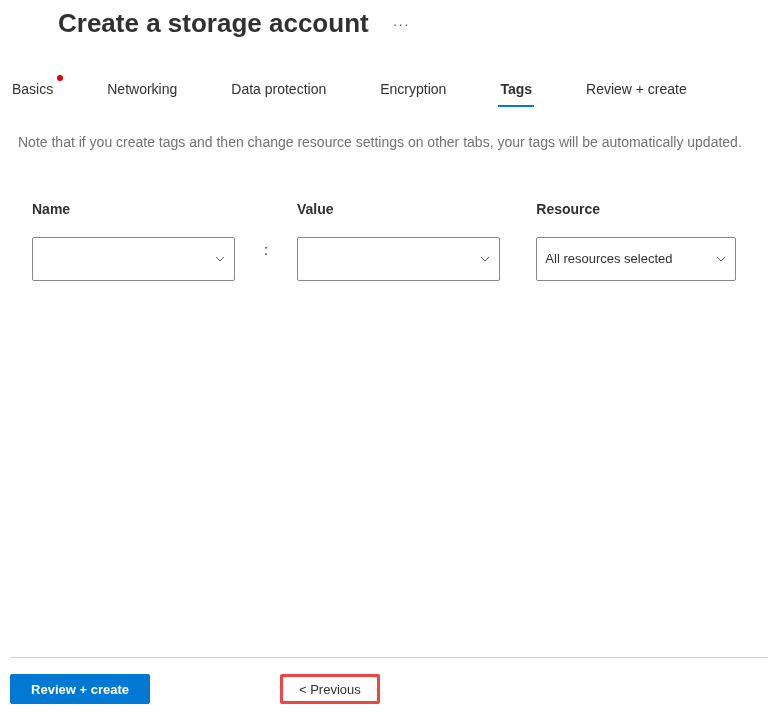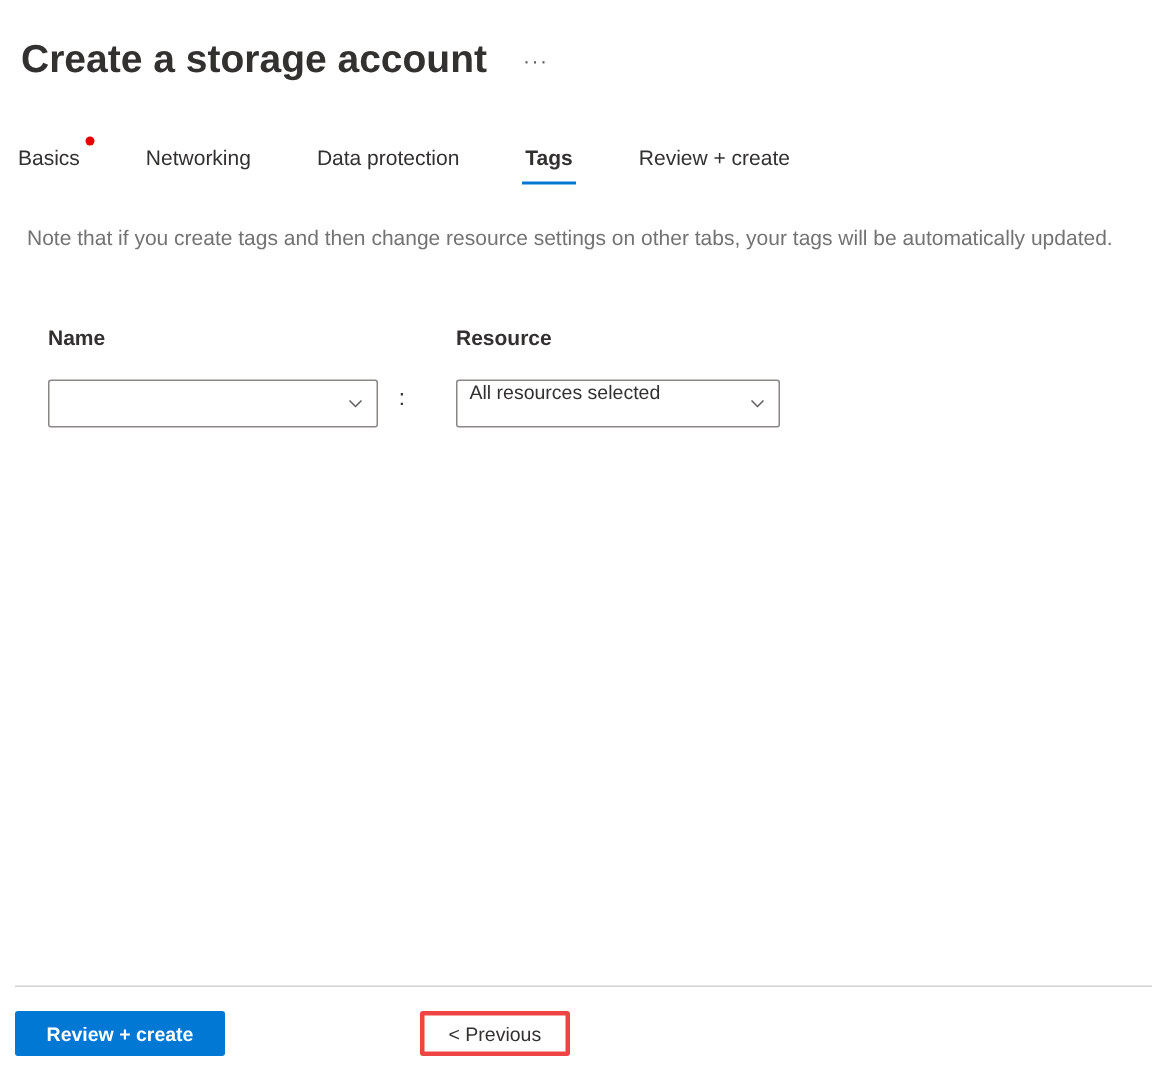--- a/index.html
+++ b/index.html
@@ -5,39 +5,40 @@
     * { box-sizing: border-box; margin: 0; padding: 0; }
     body {
       font-family: "Segoe UI", -apple-system, sans-serif;
       background: #ffffff;
       color: #323130;
       width: 768px;
       height: 714px;
       position: relative;
     }
     .header {
-      padding: 24px 14px 10px 14px;
-      display: flex;
-      align-items: center;
+      padding: 8px 14px 10px 14px;
+      display: flex;
+      align-items: center;
+      margin-left: 44px;
     }
     .page-title {
       font-size: 26px;
       font-weight: 600;
       color: #323130;
     }
     .dots {
       margin-left: 24px;
       color: #605e5c;
       font-size: 14px;
       letter-spacing: 1px;
     }
     .tabs {
       display: flex;
       padding: 0 8px;
-      gap: 8px;
+      gap: 18px;
       margin-top: 24px;
     }
     .tab {
       position: relative;
       padding: 8px 14px 12px 4px;
       margin-right: 18px;
       font-size: 14px;
       color: #323130;
       cursor: pointer;
     }
@@ -78,44 +79,44 @@
     }
     .note {
       font-size: 14px;
       color: #737373;
       line-height: 1.4;
     }
     .form-area {
       display: flex;
       align-items: flex-start;
       padding: 48px 14px 0 14px;
-      gap: 0;
+      gap: 16px;
     }
     .col {
       display: flex;
       flex-direction: column;
     }
     .col-name { width: 220px; }
     .col-sep { width: 32px; text-align: center; padding-top: 40px; font-size: 15px; color: #323130;}
     .col-value { width: 220px; }
     .col-resource { width: 216px; margin-left: 20px;}
     .col-label {
       font-size: 14px;
       font-weight: 600;
       color: #323130;
       margin-bottom: 20px;
     }
     .combo {
       position: relative;
-      height: 32px;
+      height: 44px;
       border: 1px solid #8a8886;
       background: #ffffff;
       border-radius: 2px;
       display: flex;
-      align-items: flex-start;
+      align-items: center;
       padding: 0 28px 0 8px;
       font-size: 13px;
       color: #323130;
     }
     .chevron {
       position: absolute;
       right: 8px;
       top: 50%;
       transform: translateY(-50%);
       pointer-events: none;
@@ -167,20 +168,23 @@
 <div class="tabs">
   <div class="tab">
     <span>Basics</span>
     <span class="dot"></span>
   </div>
   <div class="tab">
     <span>Networking</span>
   </div>
   <div class="tab">
     <span>Data protection</span>
+  </div>
+  <div class="tab">
+    <span>Encryption</span>
   </div>
   <div class="tab active">
     <span>Tags</span>
   </div>
   <div class="tab">
     <span>Review + create</span>
   </div>
 </div>
 
 <div class="content">
@@ -192,20 +196,31 @@
       <div class="combo">
         <span></span>
         <span class="chevron">
           <svg width="12" height="12" viewBox="0 0 12 12">
               <path d="M2 4 L6 8 L10 4" fill="none" stroke="#605e5c" stroke-width="1"></path>
             </svg>
         </span>
       </div>
     </div>
     <div class="col-sep">:</div>
+    <div class="col col-value">
+      <div class="col-label">Value</div>
+      <div class="combo">
+        <span></span>
+        <span class="chevron">
+          <svg width="12" height="12" viewBox="0 0 12 12">
+              <path d="M2 4 L6 8 L10 4" fill="none" stroke="#605e5c" stroke-width="1"></path>
+            </svg>
+        </span>
+      </div>
+    </div>
     <div class="col col-resource">
       <div class="col-label">Resource</div>
       <div class="combo">
         <span>All resources selected</span>
         <span class="chevron">
           <svg width="12" height="12" viewBox="0 0 12 12">
               <path d="M2 4 L6 8 L10 4" fill="none" stroke="#605e5c" stroke-width="1"></path>
             </svg>
         </span>
       </div>

